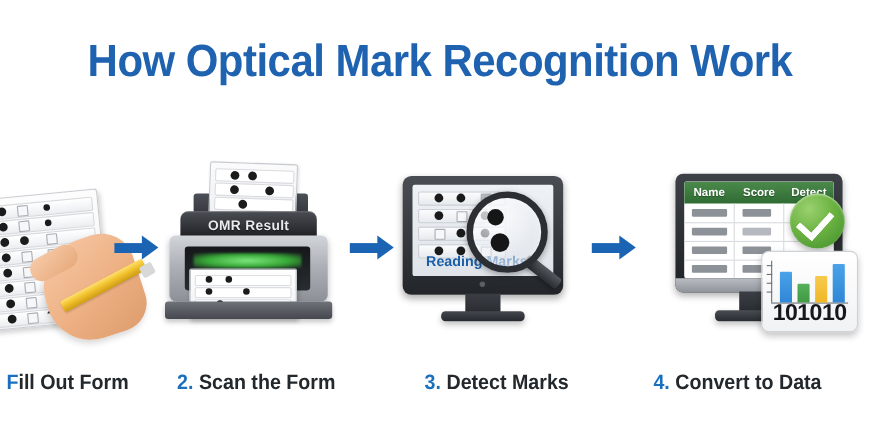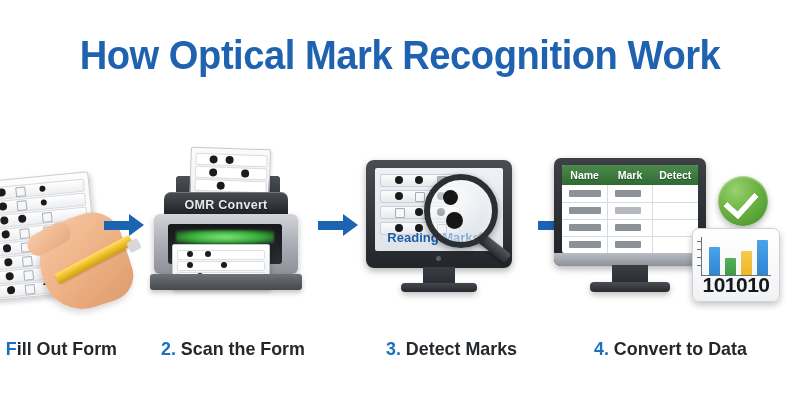--- a/index.html
+++ b/index.html
@@ -178,21 +178,21 @@
   }
   .loupe .bigb{position:absolute;border-radius:50%;background:#161616;}
   .loupe-handle{
     position:absolute;left:112px;top:70px;width:38px;height:11px;
     background:linear-gradient(180deg,#55595f 0%,#2a2d32 100%);
     border-radius:3px;transform:rotate(38deg);transform-origin:0 50%;
     box-shadow:0 2px 4px rgba(0,0,0,.3);
   }
 
   
-  .mon4{position:absolute;left:554px;top:158px;width:152px;height:146px;text-decoration:underline;}
+  .mon4{position:absolute;left:614px;top:158px;width:152px;height:146px;text-decoration:underline;}
   .mon4 .bezel{
     position:absolute;left:0;top:0;width:152px;height:108px;
     background:linear-gradient(180deg,#3d4147 0%,#2a2d32 60%,#1d2024 100%);
     border-radius:7px;box-shadow:0 3px 7px rgba(0,0,0,.3);
   }
   .mon4 .screen{
     position:absolute;left:8px;top:7px;width:136px;height:88px;
     background:#ffffff;border-radius:2px;overflow:hidden;
   }
   .tbl{position:absolute;left:0;top:0;width:136px;height:88px;}
@@ -321,21 +321,21 @@
       <div class="r" style="top:44px;"></div>
       <span class="bub" style="left:18px;top:7px;"></span>
       <span class="bub" style="left:34px;top:7px;"></span>
       <span class="bub" style="left:18px;top:20px;"></span>
       <span class="bub" style="left:50px;top:20px;"></span>
       <span class="bub" style="left:26px;top:33px;"></span>
       <span class="bub" style="left:18px;top:46px;"></span>
       <span class="bub" style="left:46px;top:46px;"></span>
     </div>
     <div class="scan-top">
-      <div class="brand">OMR Convert</div>
+      <div class="brand">OMR Result</div>
     </div>
     <div class="scan-body">
       <div class="scan-slot">
         <div class="scan-glow"></div>
       </div>
     </div>
     <div class="out-sheet">
       <div class="r" style="top:5px;"></div>
       <div class="r" style="top:16px;"></div>
       <div class="r" style="top:27px;"></div>
@@ -393,21 +393,21 @@
     <div class="shaft"></div>
       <div class="head"></div>
   </div>
 
   <div class="mon4">
     <div class="bezel">
       <div class="screen">
         <div class="tbl">
           <div class="hdr">
             <span>Name</span>
-            <span>Mark</span>
+            <span>Score</span>
             <span>Detect</span>
           </div>
           <div class="trow" style="top:20px;">
             <div class="tcell">
                 <span class="bar"></span>
               </div>
             <div class="tcell">
                 <span class="bar" style="width:26px;"></span>
               </div>
             <div class="tcell" style="border-right:none;"></div>

